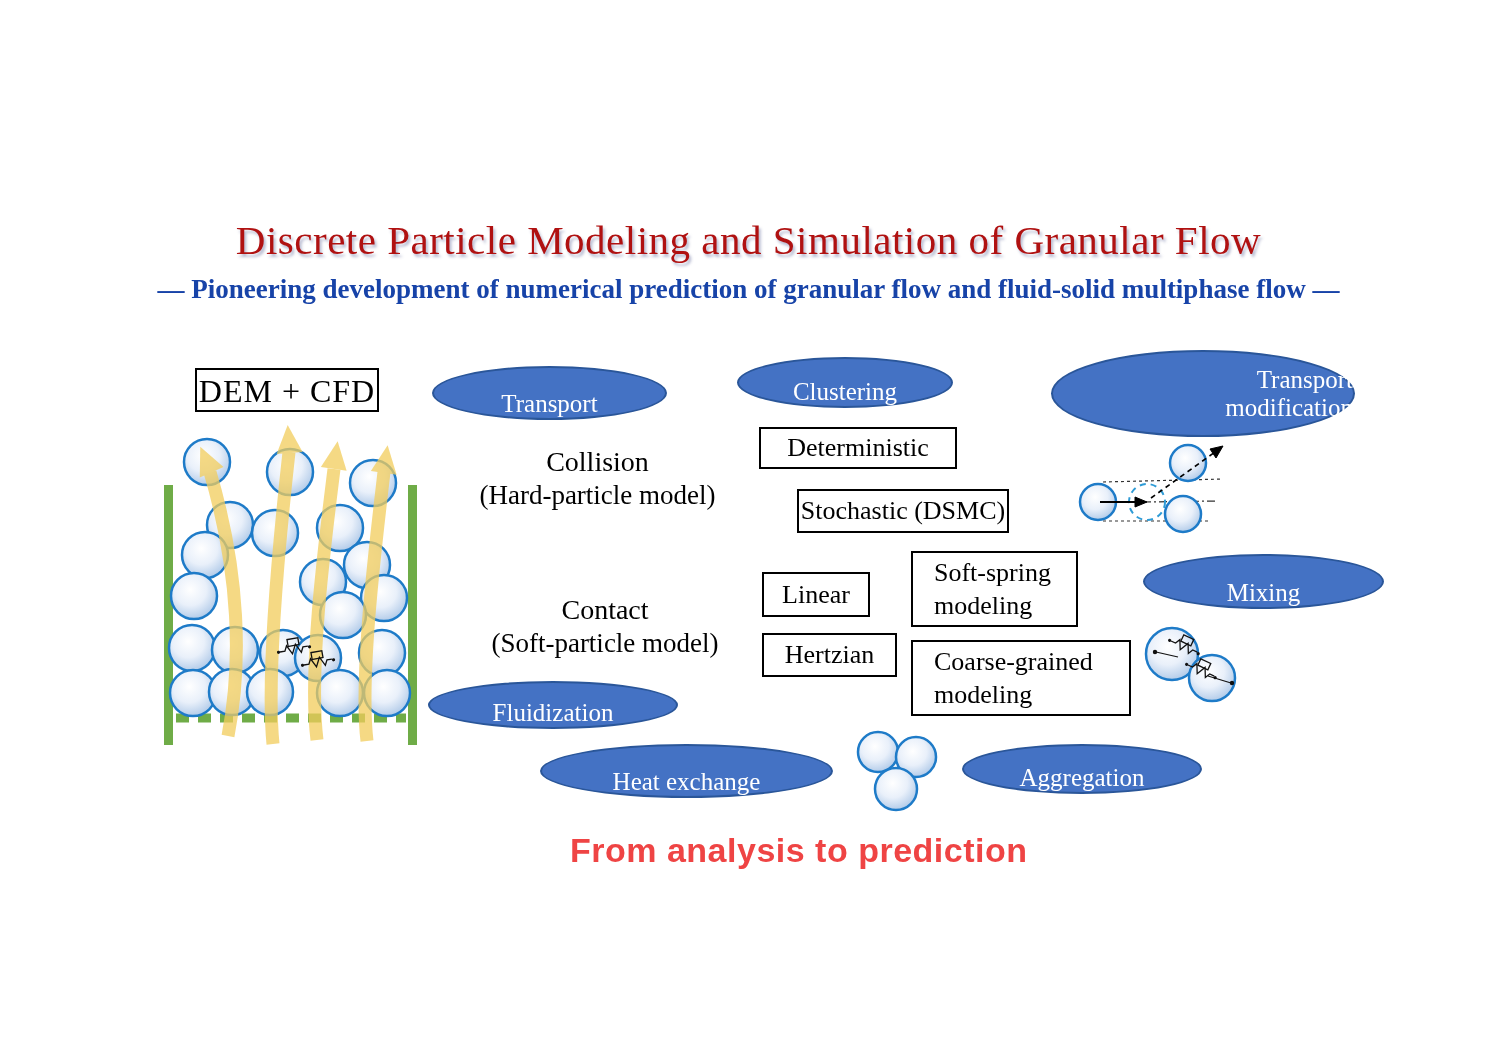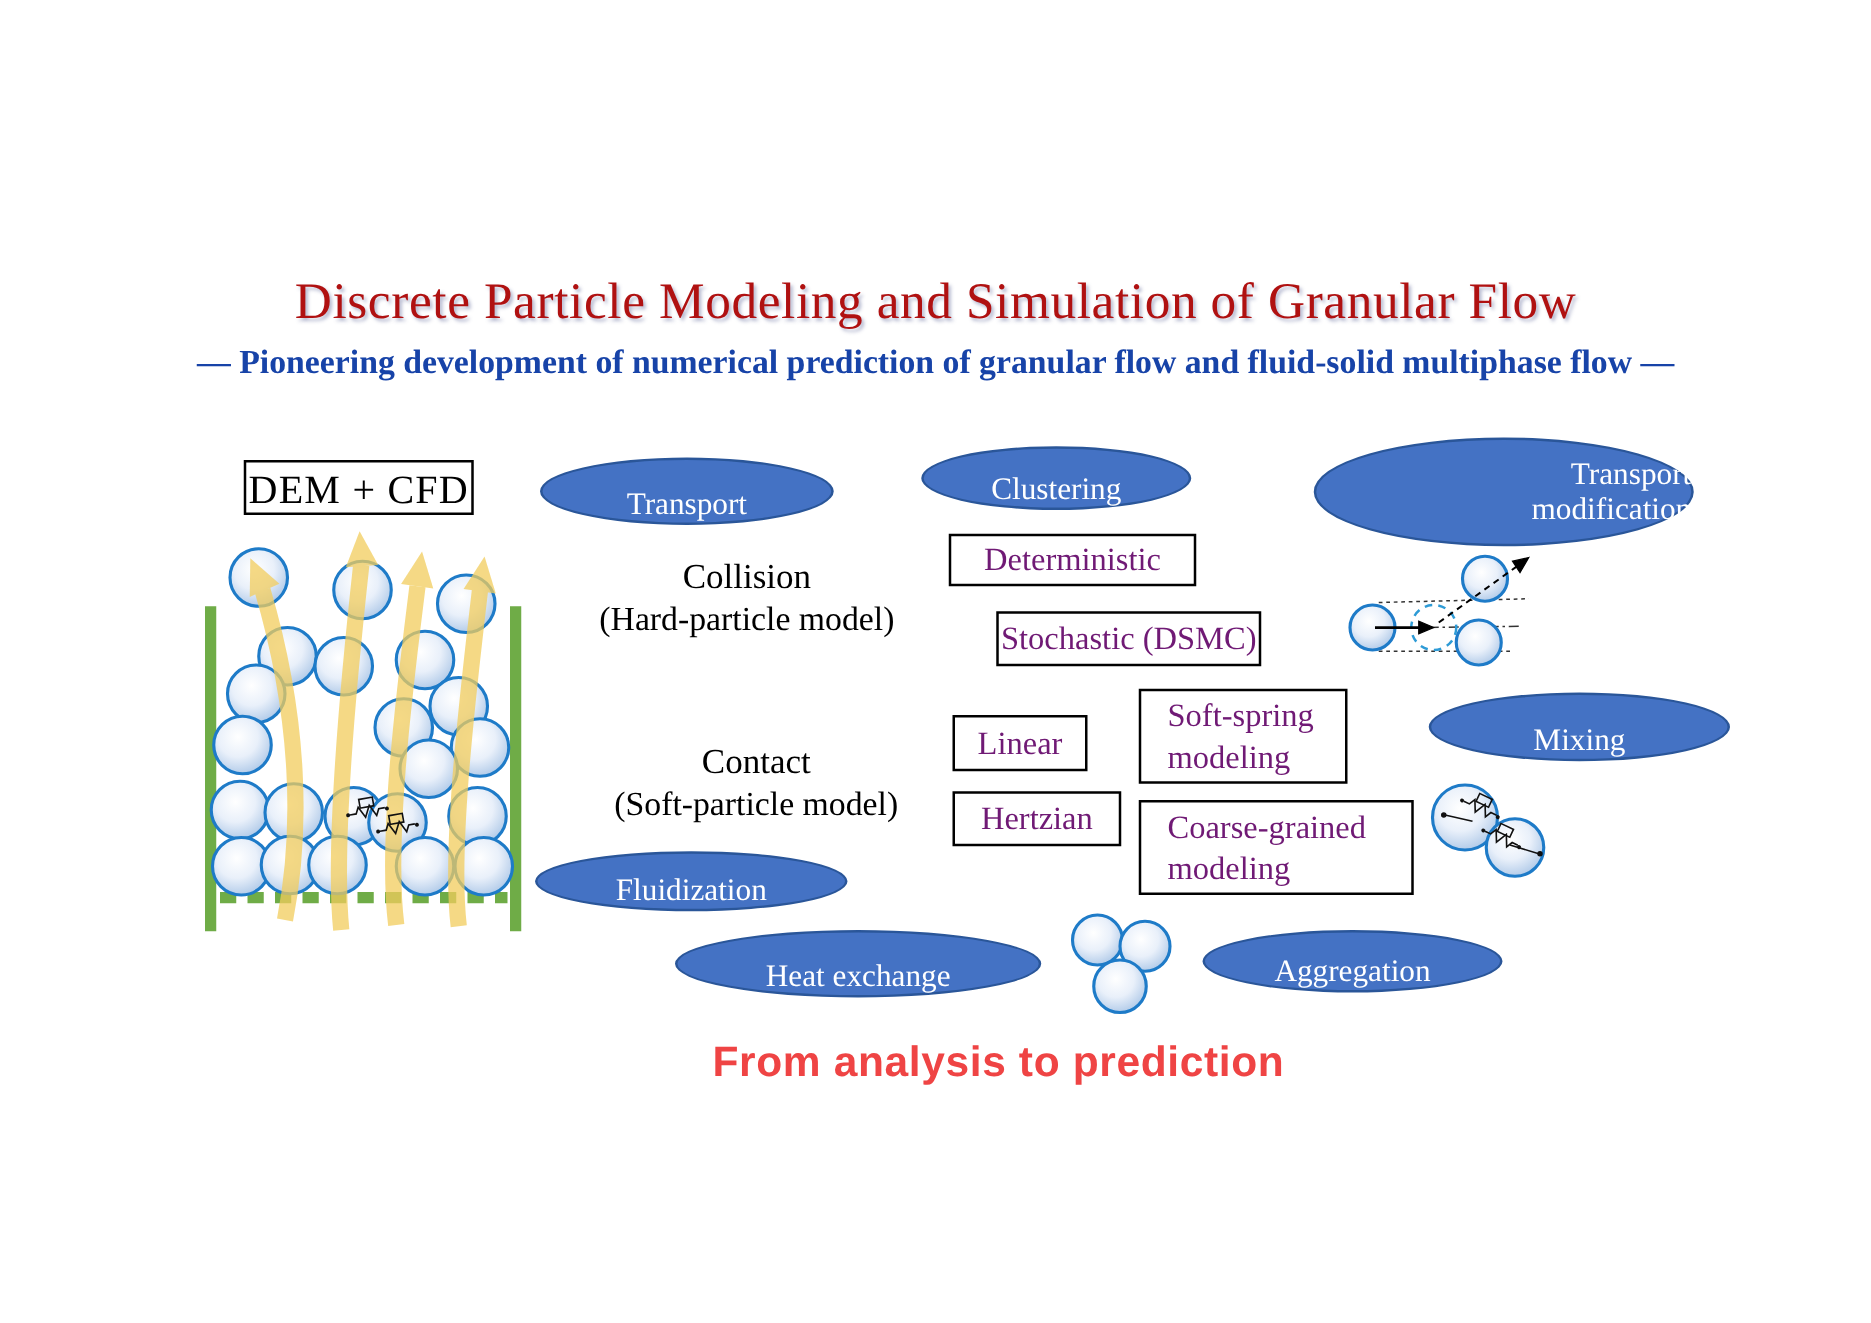--- a/index.html
+++ b/index.html
@@ -25,21 +25,21 @@
   .ellipse{
     position:absolute;border-radius:50%;
     background:#4472C4;border:2px solid #2A5699;
     display:flex;align-items:flex-end;justify-content:center;
     color:#ffffff;font-size:25px;text-align:center;line-height:28px;
     box-sizing:border-box;
   }
   .wbox{
     position:absolute;background:#ffffff;border:2px solid #000000;
     display:flex;align-items:center;justify-content:center;
-    font-size:26px;color:#701a75;box-sizing:border-box;text-align:center;
+    font-size:26px;color:#000000;box-sizing:border-box;text-align:center;
   }
   .wbox.two-line{flex-direction:column;align-items:flex-start;
     justify-content:center;padding-left:21px;line-height:33px;text-align:left;}
   .dembox{
     position:absolute;left:195px;top:368px;width:184px;height:44px;
     background:#fff;border:2px solid #000;display:flex;align-items:flex-end;
     justify-content:center;font-size:32px;box-sizing:border-box;letter-spacing:1px;
   }
   .cat{position:absolute;text-align:center;color:#000;}
   .cat .l1{font-size:28px;line-height:32px;}

